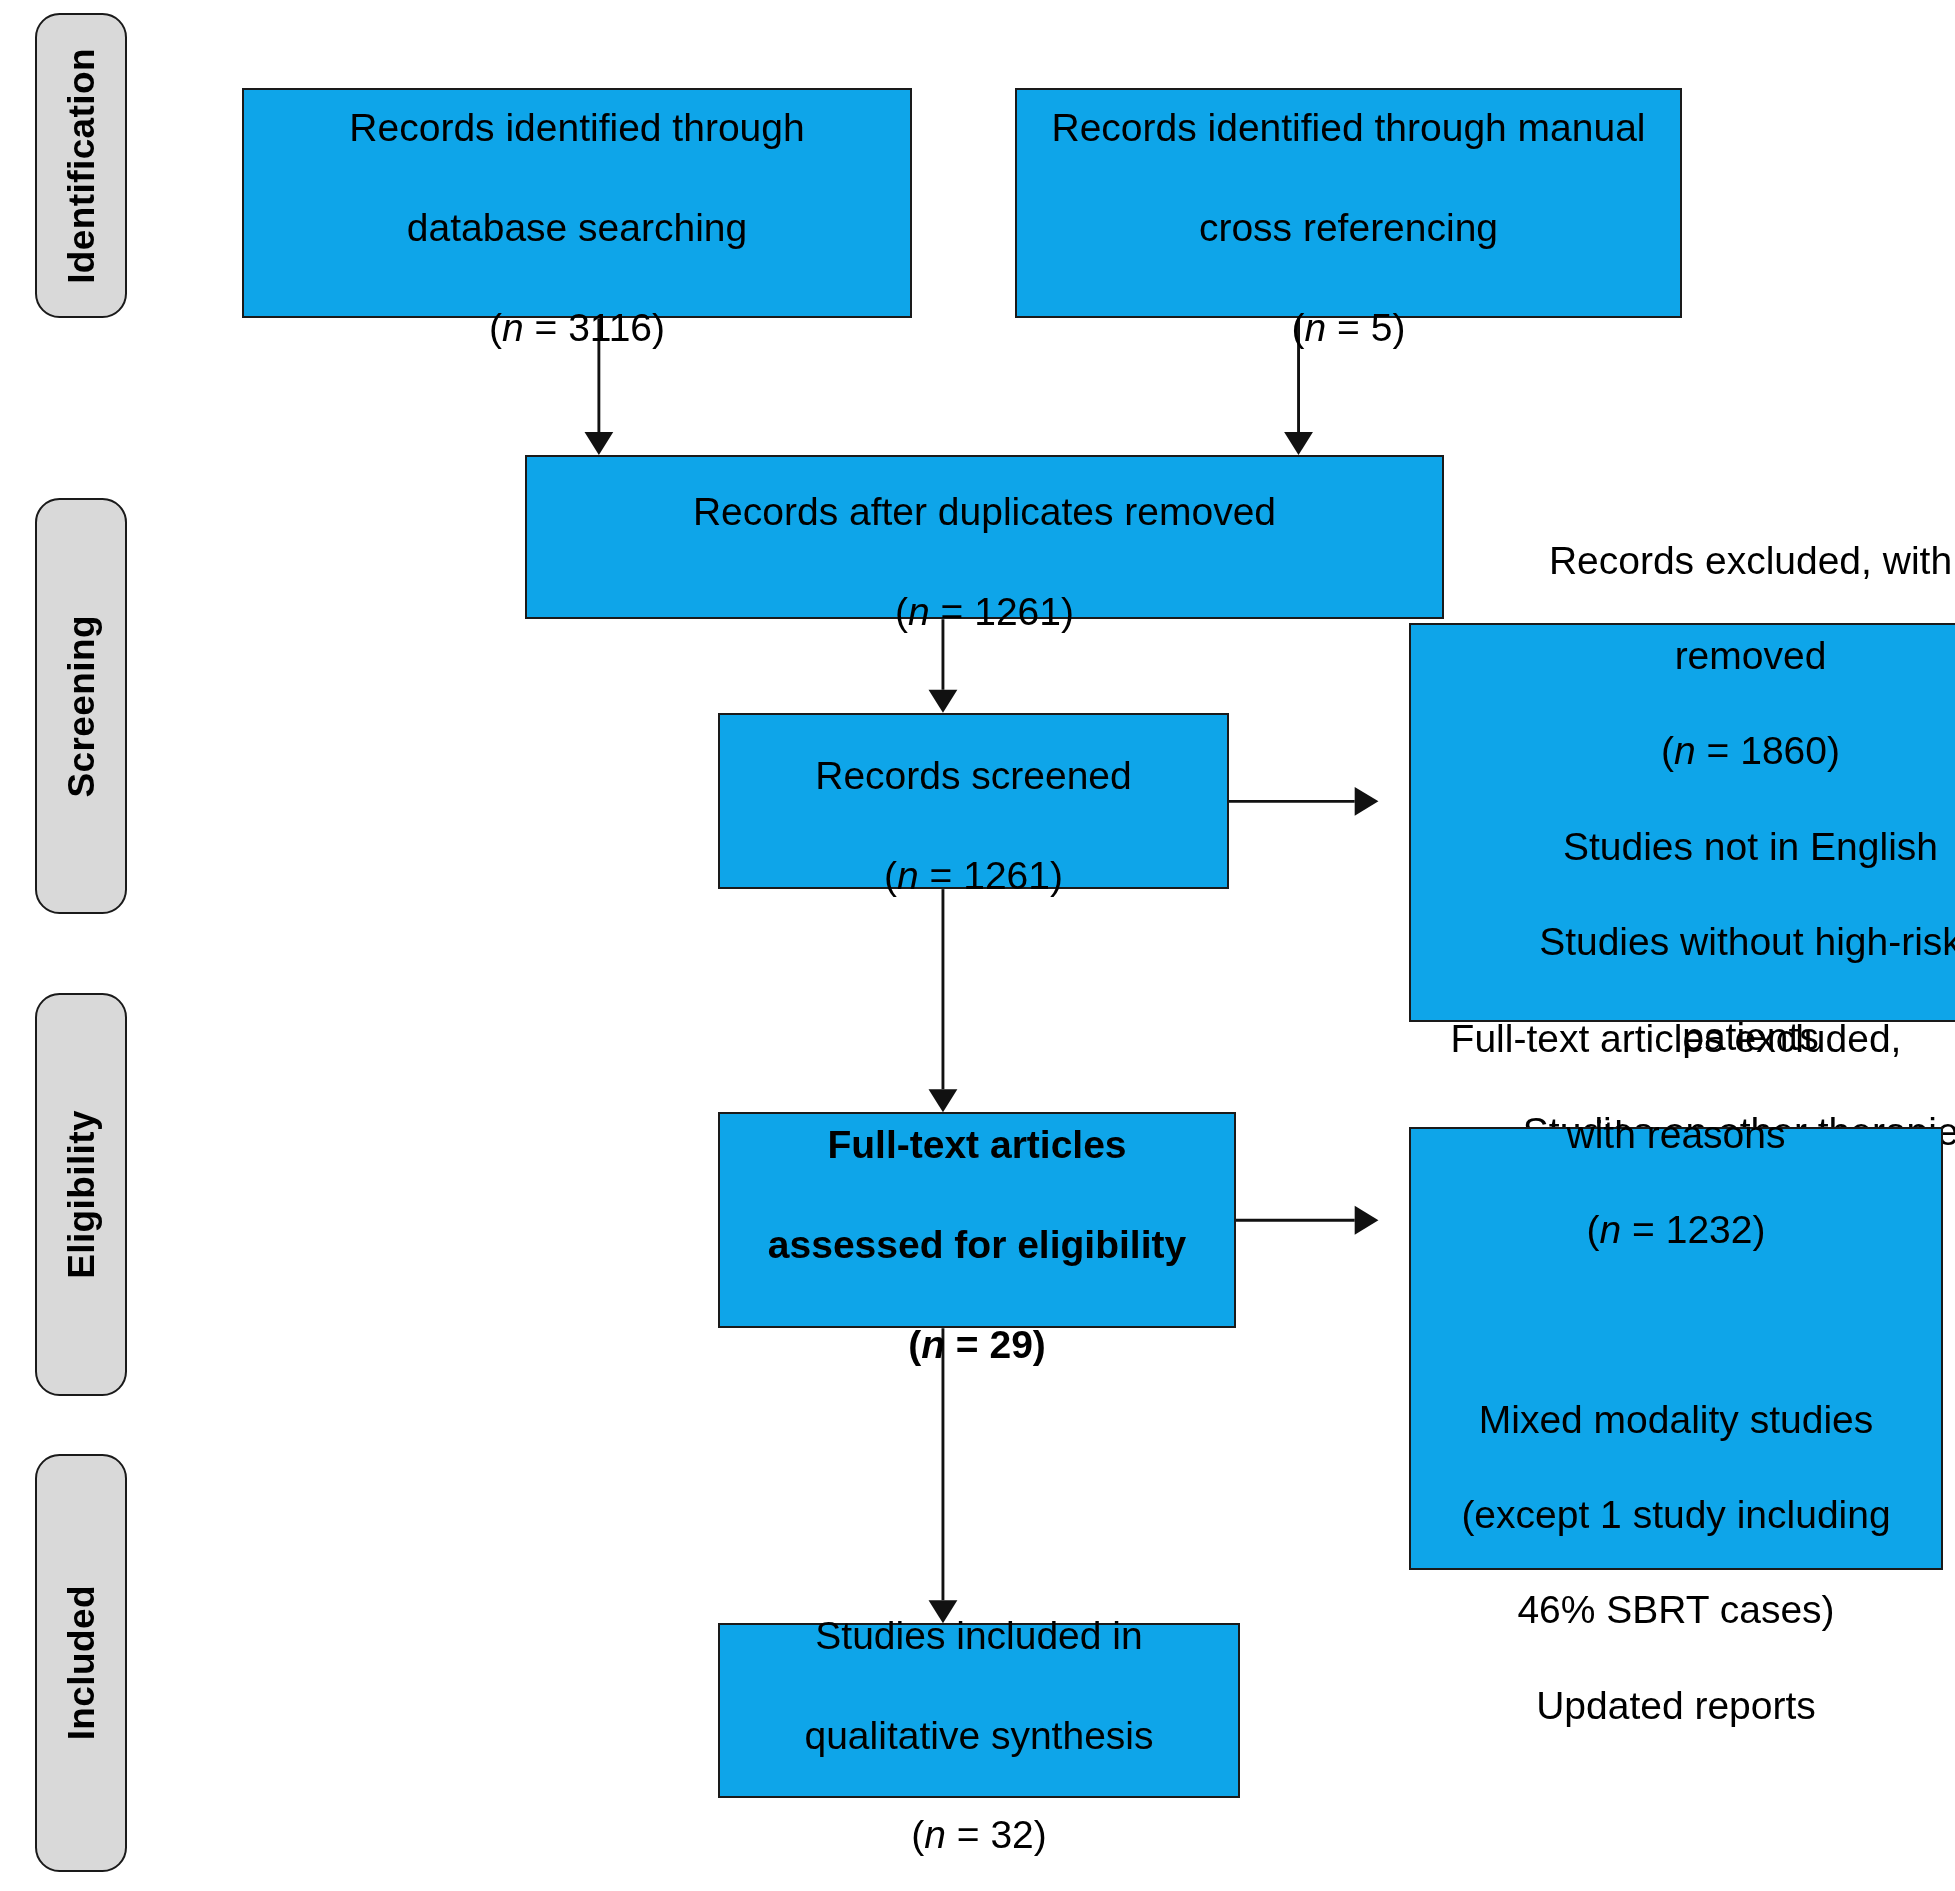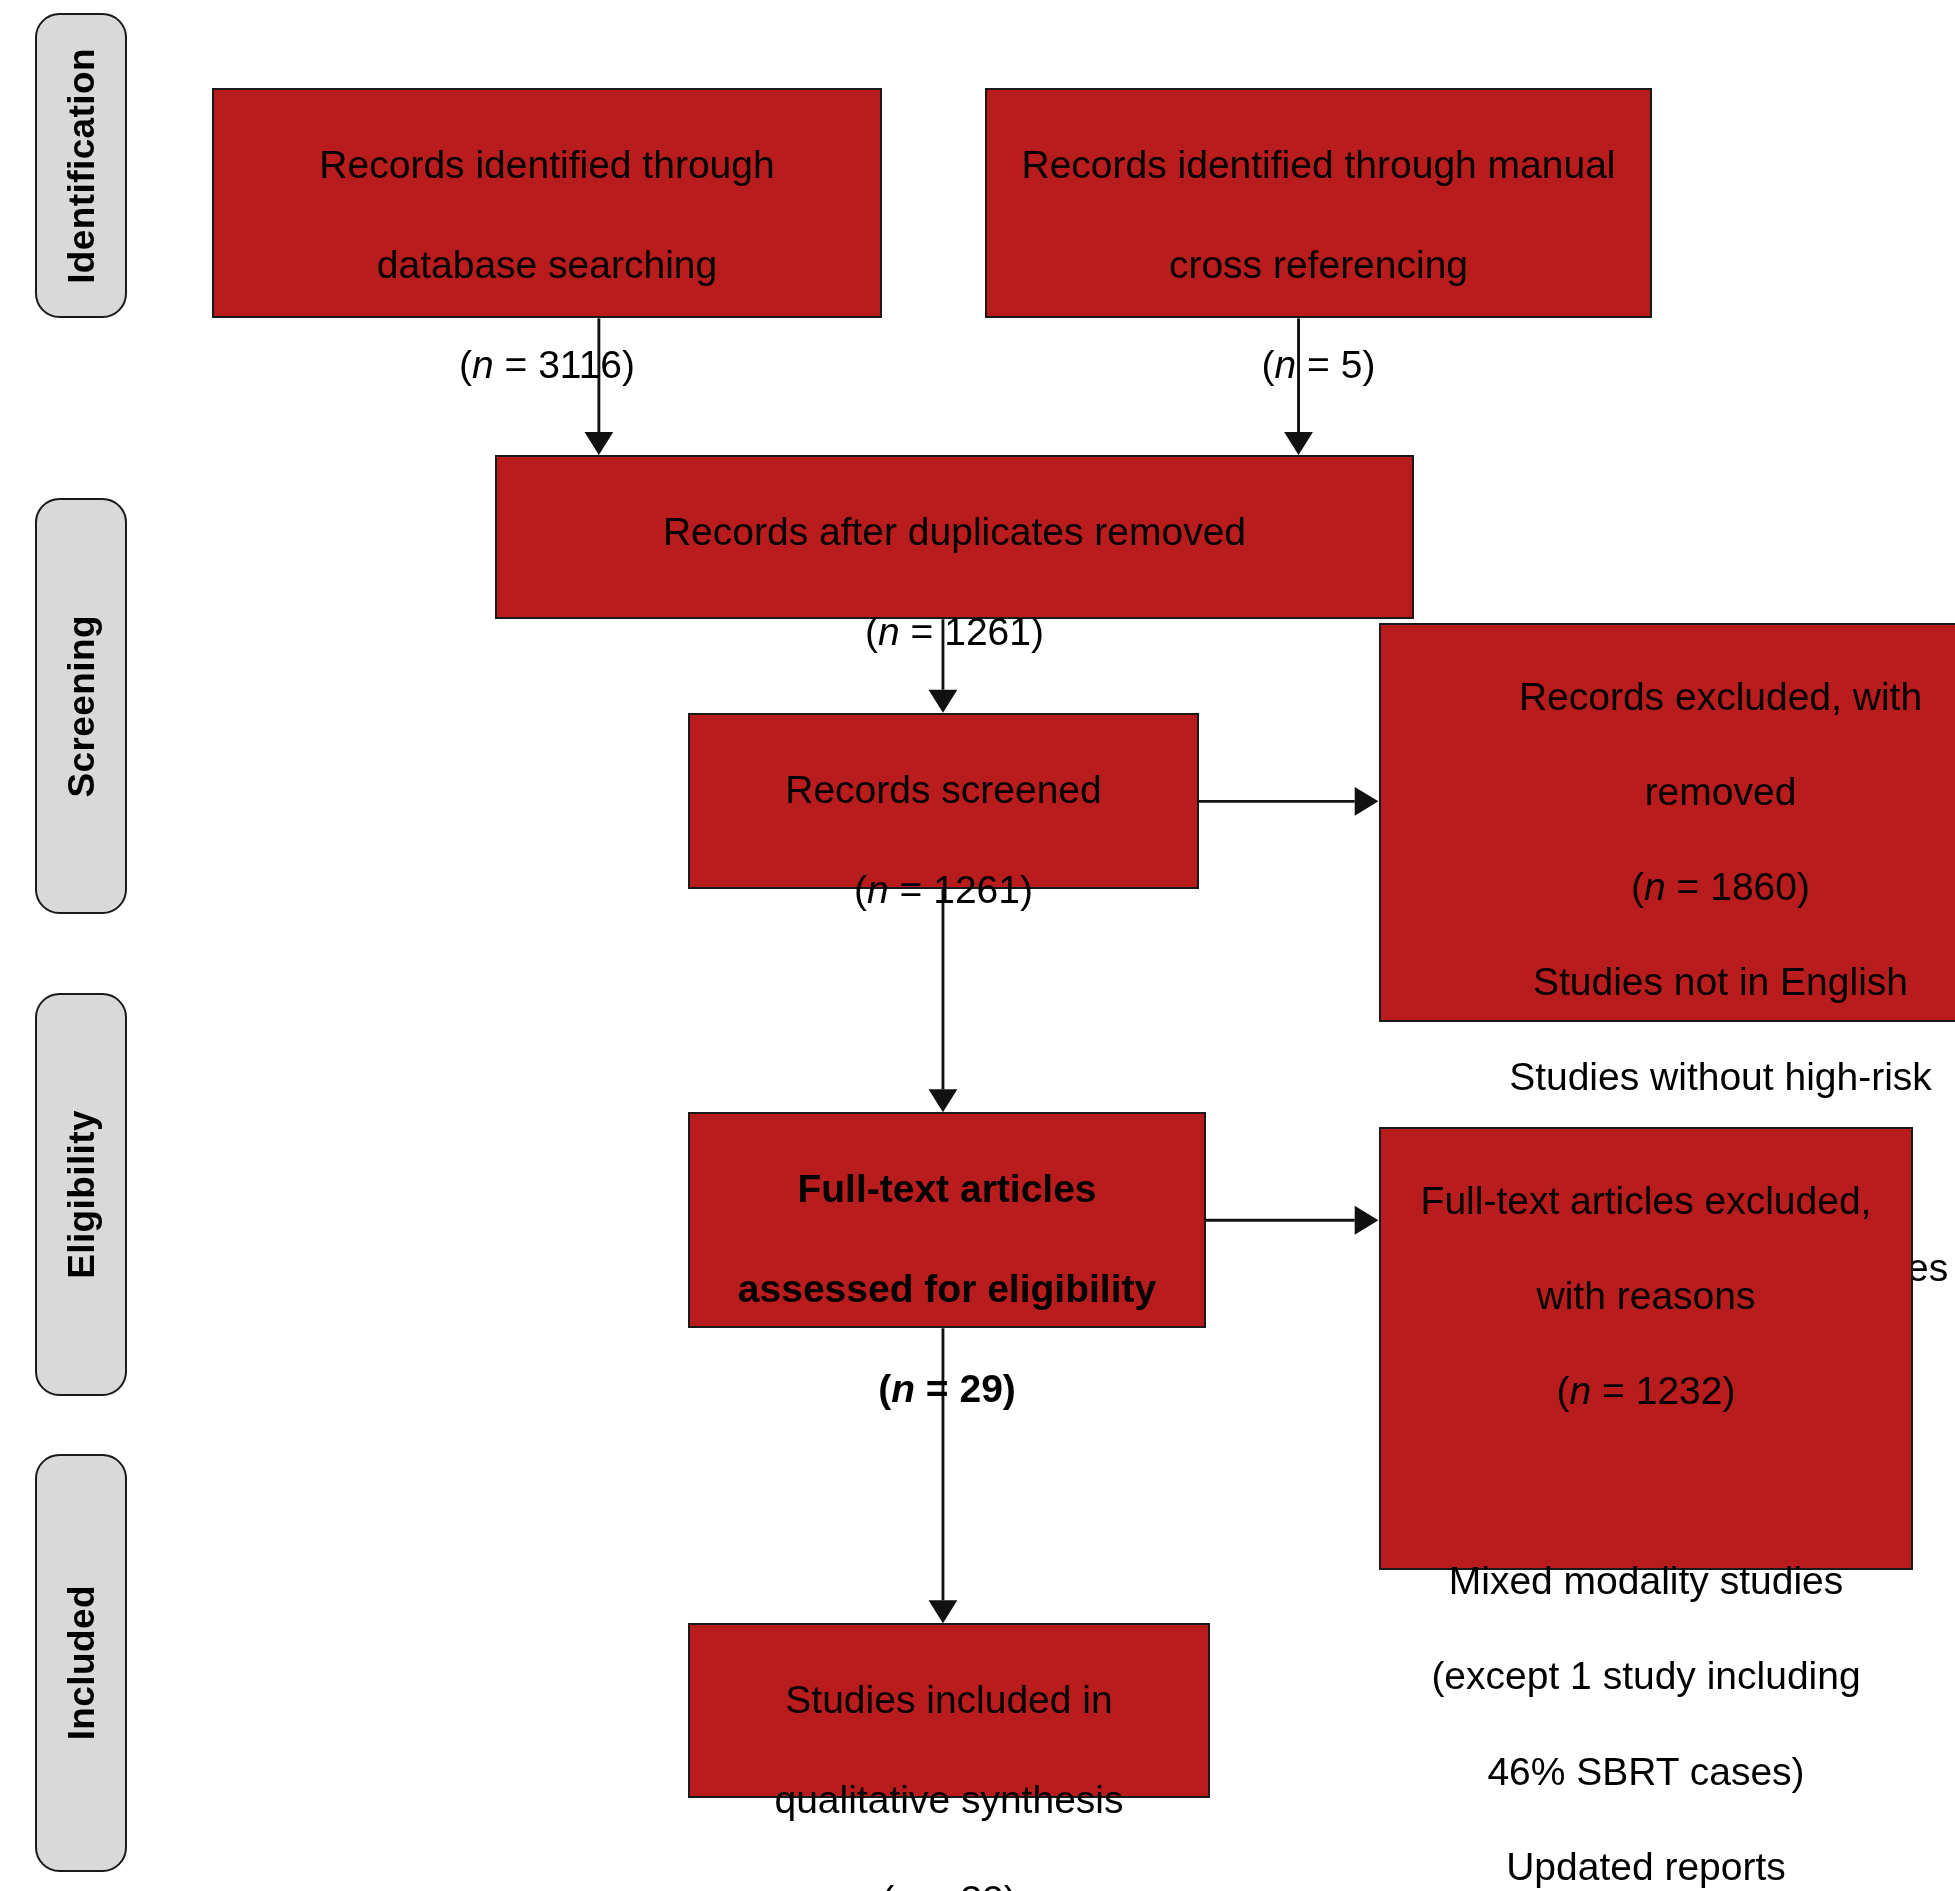--- a/index.html
+++ b/index.html
@@ -38,26 +38,27 @@
     letter-spacing: 0.4px;
     color: #000000;
     white-space: nowrap;
     line-height: 1;
   }
 
   
   .flow-box {
     position: absolute;
     box-sizing: border-box;
-    background: #b91c1c;
+    background: #0ea5e9;
     border: 2.2px solid #1a1a1a;
     display: flex;
-    align-items: flex-start;
+    align-items: center;
     justify-content: center;
     text-align: center;
+    margin-left: 30px;
   }
   .flow-box .box-text {
     font-size: 39px;
     line-height: 1.28;
     color: #000000;
     padding: 0 10px;
     white-space: pre-line;
   }
   .flow-box.dense .box-text {
     line-height: 1.22;

